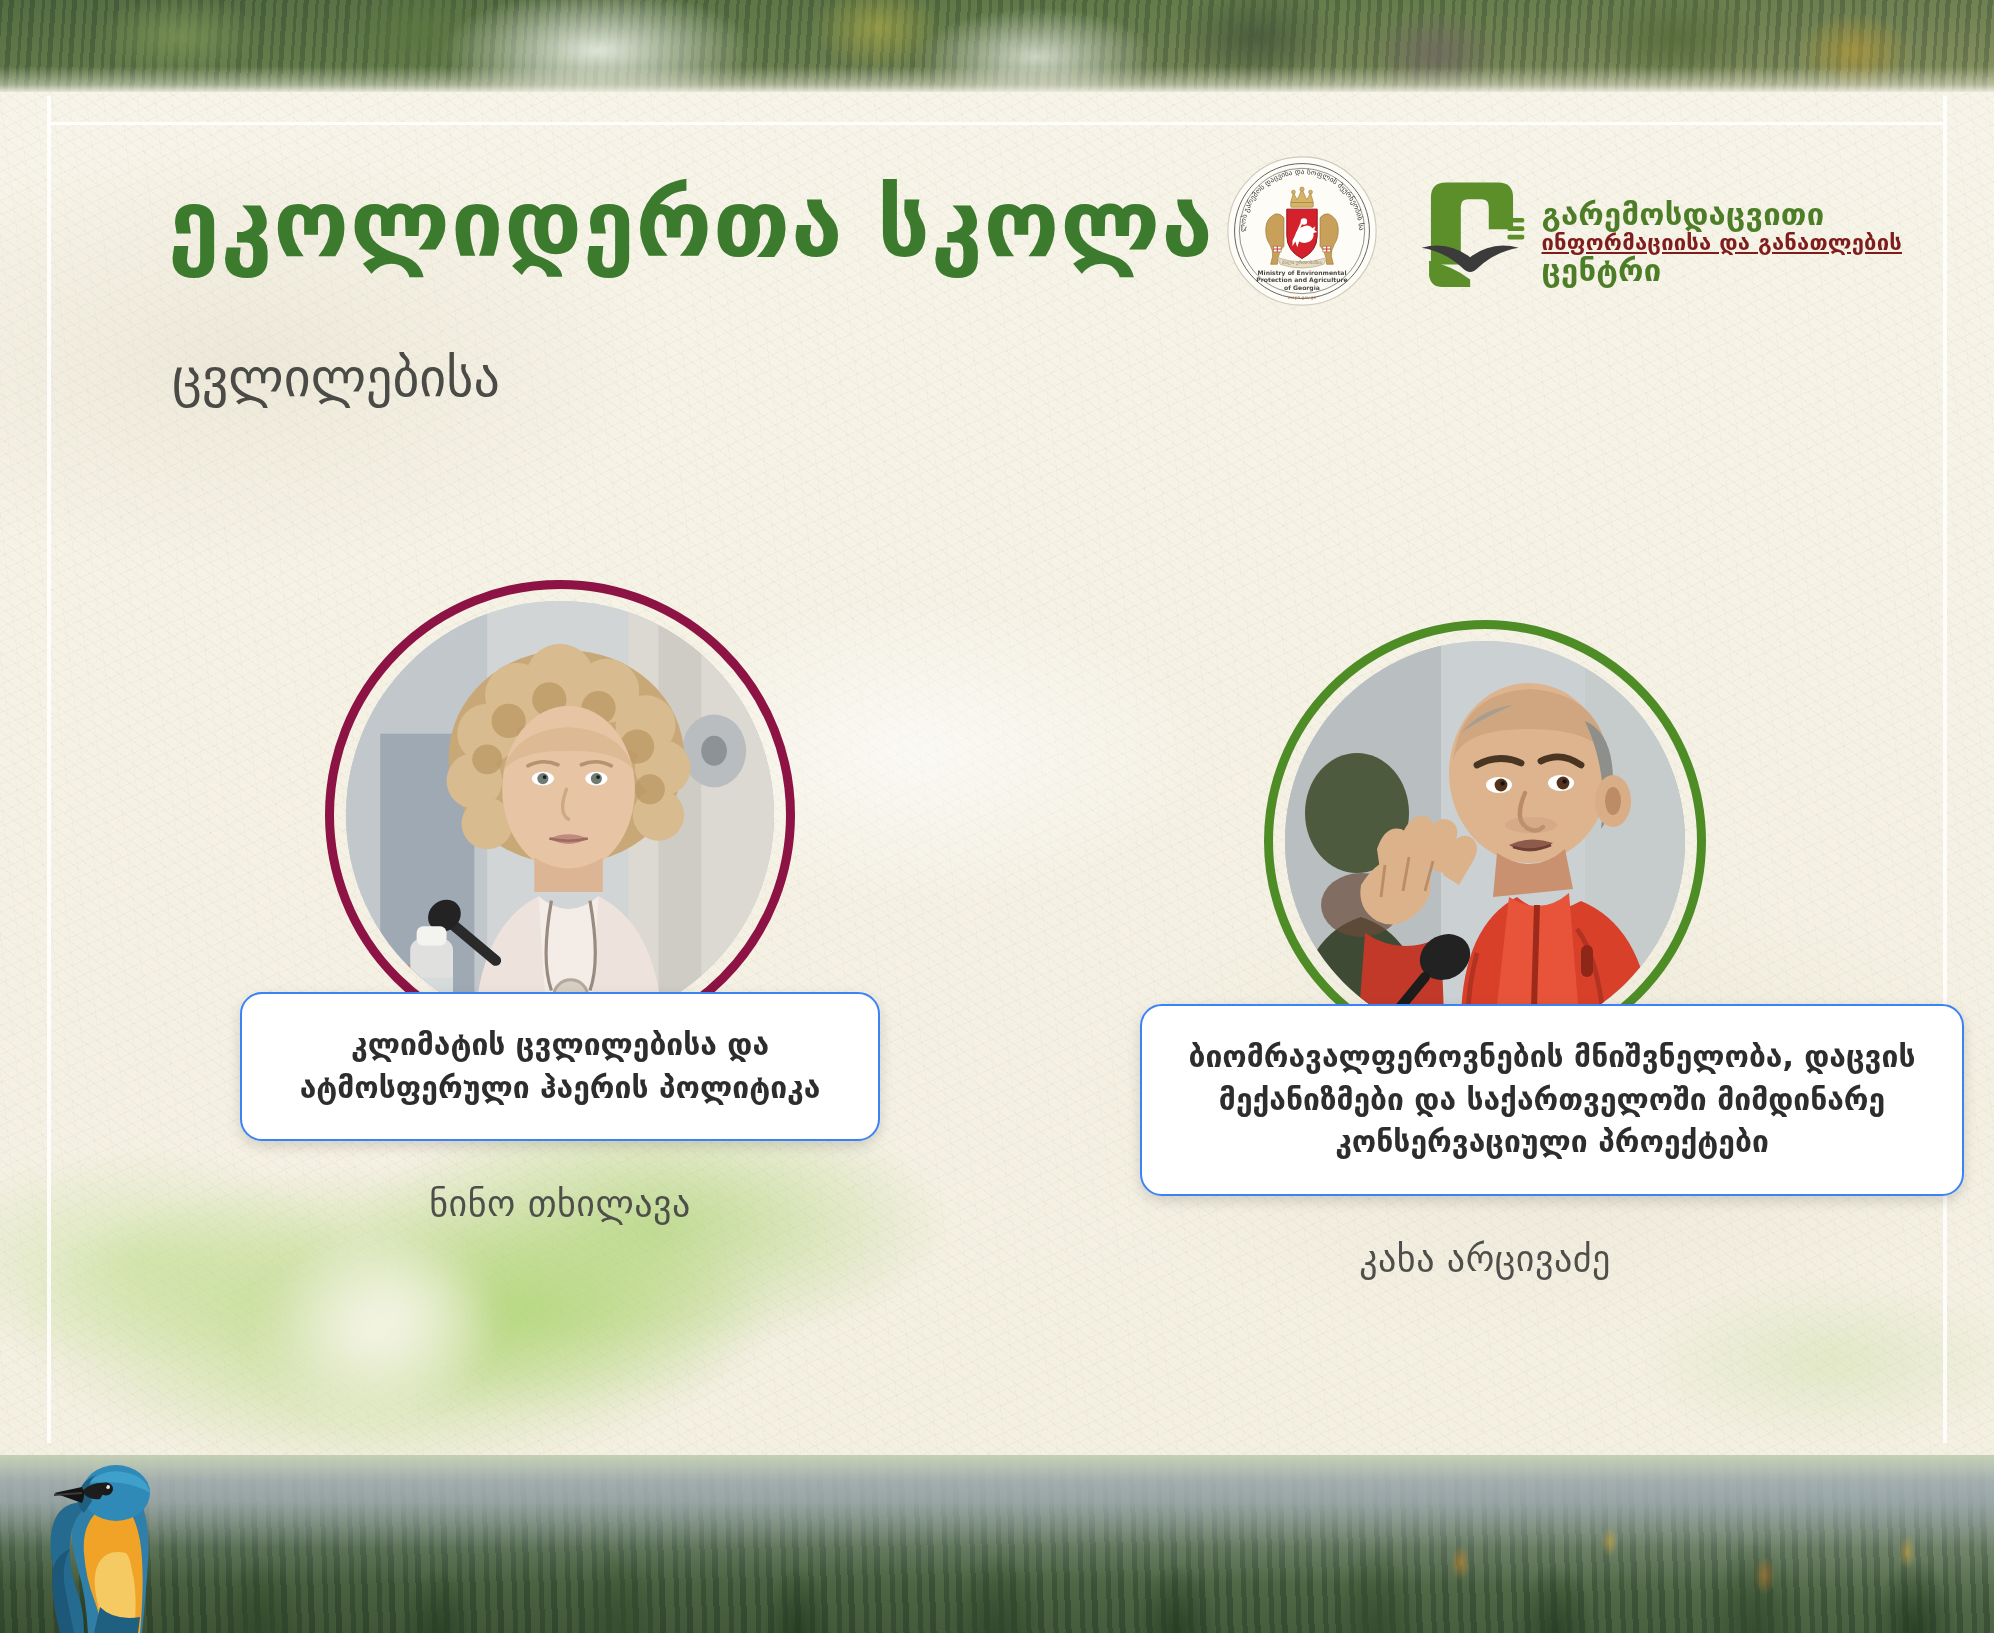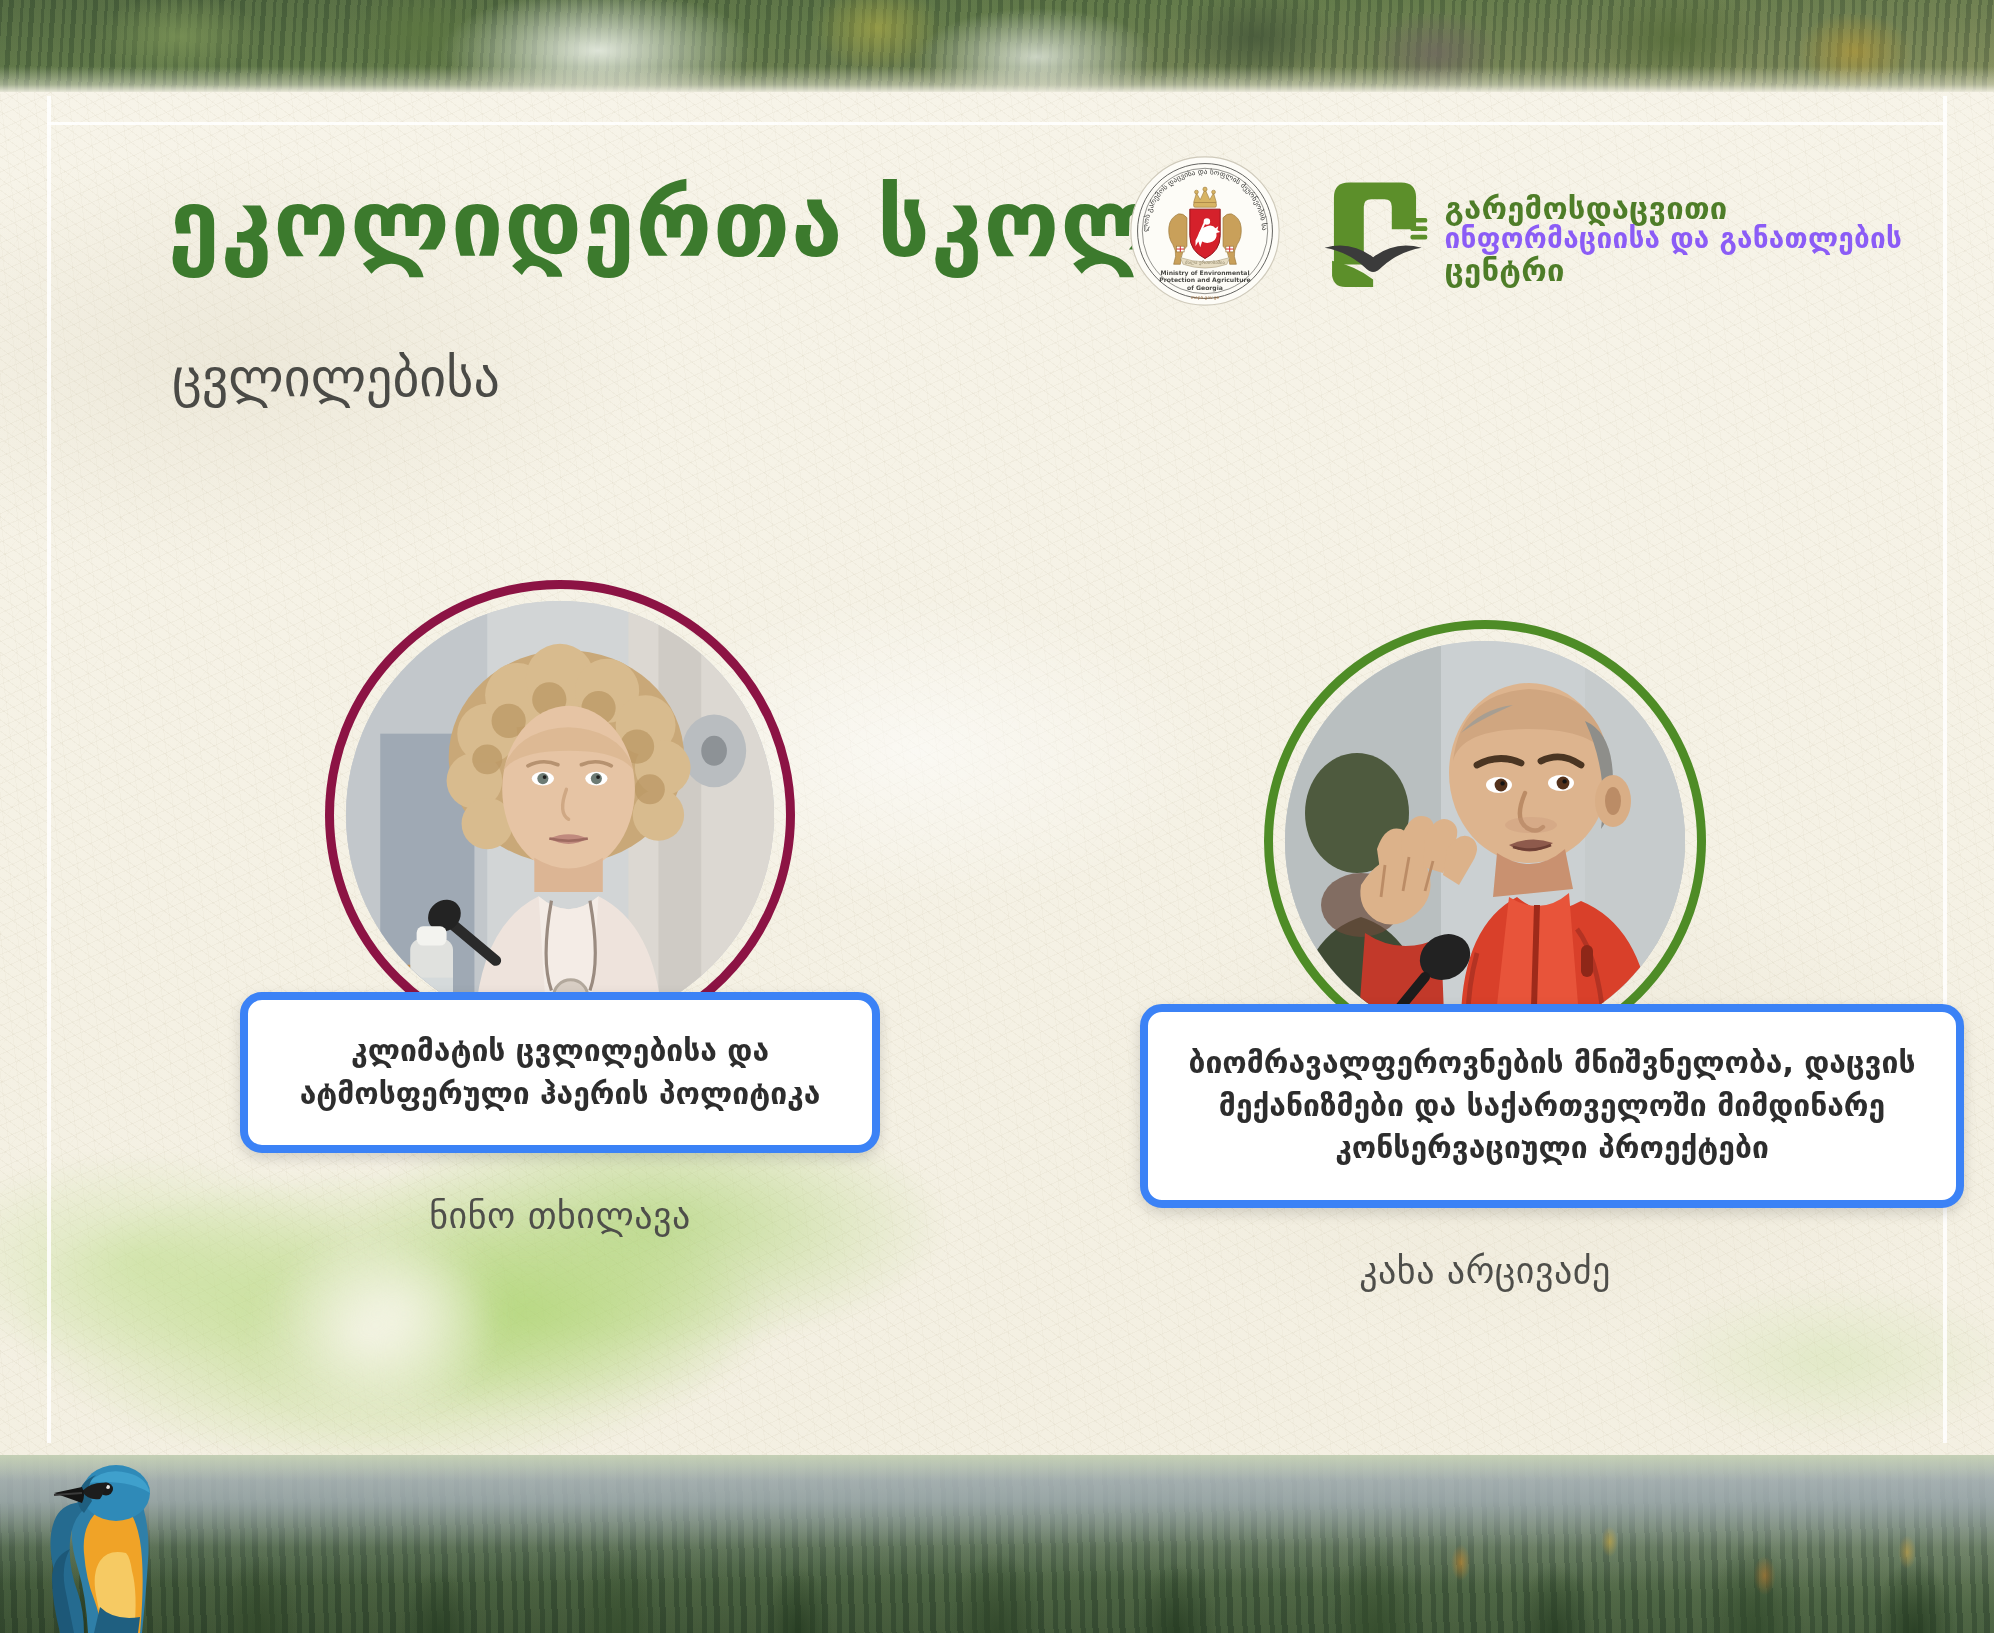--- a/index.html
+++ b/index.html
@@ -136,21 +136,21 @@
   .logos{position:absolute;right:92px;top:155px;display:flex;align-items:center;gap:38px;}
 
   .seal{position:relative;width:152px;height:152px;}
   .seal svg{display:block;width:100%;height:100%;}
 
   .eiec{display:flex;align-items:flex-end;gap:14px;}
   .eiec-mark{width:112px;height:112px;position:relative;flex:0 0 auto;}
   .eiec-mark svg{display:block;width:100%;height:100%;}
   .eiec-text{display:flex;flex-direction:column;line-height:1.06;}
   .eiec-l1{font-size:31px;font-weight:700;color:#4e7d28;letter-spacing:.2px;}
-  .eiec-l2{font-size:28px;font-weight:700;color:#8b5cf6;letter-spacing:.2px;}
+  .eiec-l2{font-size:22px;font-weight:700;color:#7f1d1d;letter-spacing:.2px;text-decoration:underline;}
   .eiec-l3{font-size:31px;font-weight:700;color:#4e7d28;letter-spacing:.2px;}
 
   
   .speaker{position:absolute;}
   .sp-left{left:240px;top:580px;width:640px;}
   .sp-right{left:1140px;top:620px;width:690px;}
 
   .portrait-wrap{position:relative;display:flex;justify-content:center;}
   .ring{
     position:relative;border-radius:50%;
@@ -164,21 +164,21 @@
 
   
   .photo-a{background:linear-gradient(165deg,#cfd3d6 0%,#c3c7cb 38%,#d7d2cd 70%,#e4ded8 100%);}
   
   .photo-b{background:linear-gradient(160deg,#cfd4d6 0%,#bfc4c6 40%,#b4b7b5 72%,#9aa09c 100%);}
   .photo svg{position:absolute;inset:0;width:100%;height:100%;}
 
   
   .caption{
     position:relative;margin:-58px auto 0;
-    background:#fff;border:8px solid #3b82f6;border-radius:22px;
+    background:#fff;border:2px solid #3b82f6;border-radius:22px;
     box-shadow:0 5px 14px rgba(0,0,0,.14);
     padding:30px 26px;text-align:center;
     font-size:30px;line-height:1.42;font-weight:700;color:#2d2d2d;
     z-index:3;
   }
   .cap-left{width:640px;}
   .cap-right{width:824px;}
 
   .speaker-name{
     margin-top:42px;text-align:center;

